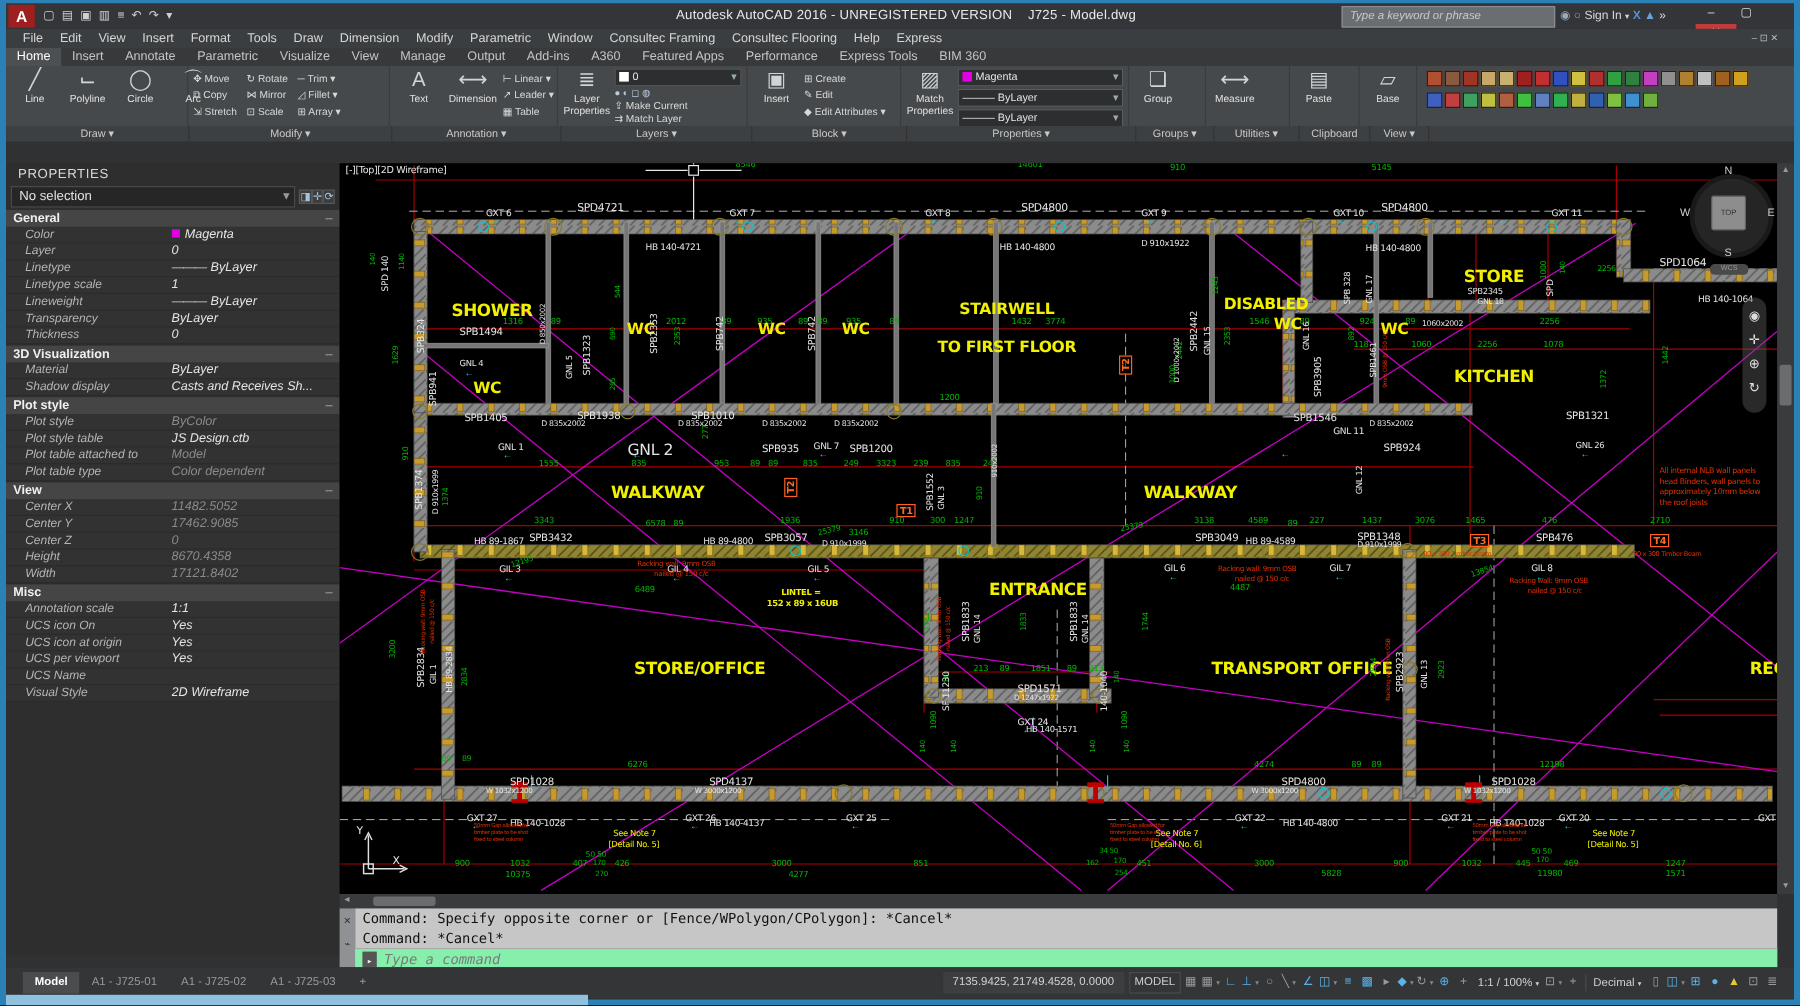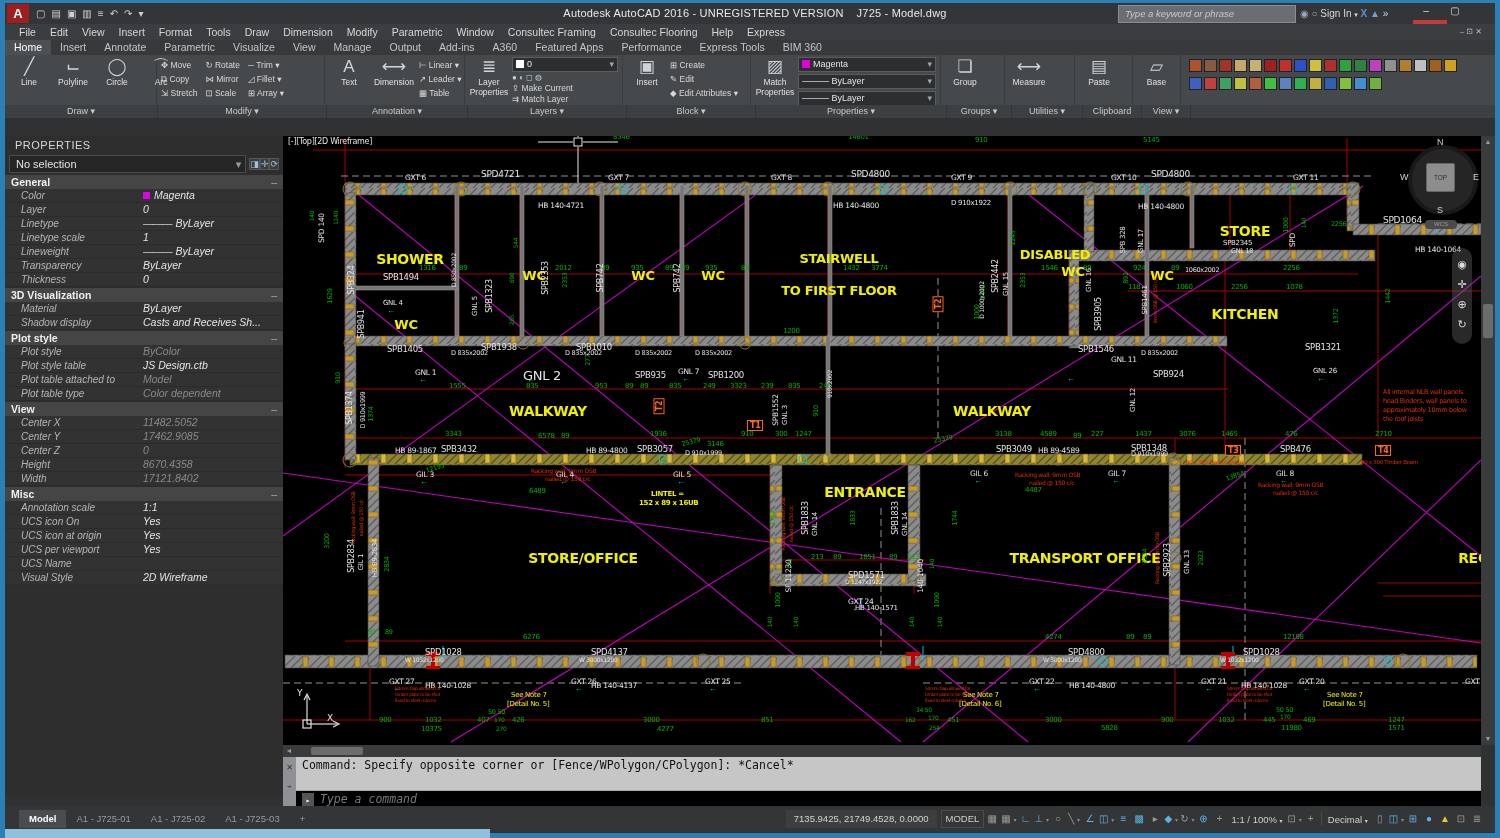--- a/index.html
+++ b/index.html
@@ -79,21 +79,21 @@
   
   #vscroll{left:1481px;top:136px;width:14px;height:609px;background:#3a3b3d;}
   #vscroll .thumb{position:absolute;left:2px;top:168px;width:10px;height:34px;background:#6a6c6e;border-radius:2px;}
   .scr-arr{position:absolute;width:14px;height:12px;color:#9a9a9a;font-size:7px;text-align:center;line-height:12px;}
   #hscroll{left:283px;top:745px;width:1198px;height:12px;background:#3a3b3d;}
   #hscroll .thumb{position:absolute;left:28px;top:2px;width:52px;height:8px;background:#6a6c6e;border-radius:2px;}
   
   #cmdleft{left:283px;top:757px;width:13px;height:49px;background:#8f9194;color:#333;font-size:8px;text-align:center;}
   #command{left:296px;top:757px;width:1185px;height:49px;background:#c6c6c6;font-family:"DejaVu Sans Mono",monospace;font-size:11.5px;color:#111;}
   .cmdline{padding:1px 6px;line-height:15px;white-space:pre;}
-  #cmdinput{position:absolute;left:0;top:33px;width:100%;height:16px;background:#000000;border-top:1px solid #aaa;line-height:16px;padding-left:6px;box-sizing:border-box;}
+  #cmdinput{position:absolute;left:0;top:33px;width:100%;height:16px;background:#86efac;border-top:1px solid #aaa;line-height:16px;padding-left:6px;box-sizing:border-box;}
   #cmdinput .ph{color:#7a7a7a;font-style:italic;}
   #cmdinput .badge{display:inline-block;background:#555;color:#eee;font-size:8px;width:12px;text-align:center;margin-right:6px;}
   
   #statusbar{left:5px;top:806px;width:1490px;height:26px;background:#333537;color:#c9c9c9;font-size:9.5px;display:flex;align-items:center;}
   .ltab{display:inline-block;padding:0 10px;height:18px;line-height:18px;color:#9a9a9a;}
   .ltab.active{background:#4a4c4e;color:#fff;font-weight:bold;}
   #coords{margin-left:auto;background:#3c3e40;padding:0 8px;height:18px;line-height:18px;color:#d2d2d2;}
   .sic{display:inline-block;min-width:14px;text-align:center;height:18px;line-height:18px;font-size:10px;padding:0 1px;}
   .sic.b{color:#5ab2e8;} .sic.g{color:#9a9a9a;} .sic.y{color:#e8c832;}
   .sic .dn{font-size:6px;color:#888;}
@@ -960,20 +960,21 @@
     <div class="thumb"></div>
   </div>
 
   <div class="abs" id="cmdleft">
       <div style="margin-top:6px;">✕</div>
       <div style="margin-top:10px;">⌁</div>
     </div>
   <div class="abs" id="command">
     <div id="cmdhist">
         <div class="cmdline">Command: Specify opposite corner or [Fence/WPolygon/CPolygon]: *Cancel*</div>
+        <div class="cmdline">Command: *Cancel*</div>
       </div>
     <div id="cmdinput">
       <span class="badge">▸</span><span class="ph">Type a command</span>
     </div>
   </div>
 
   <div class="abs" id="statusbar">
     <span id="layouttabs" style="margin-left:14px;"><span class="ltab active">Model</span><span class="ltab">A1 - J725-01</span><span class="ltab">A1 - J725-02</span><span class="ltab">A1 - J725-03</span></span>
     <span class="ltab" id="layout-plus">+</span>
     <span id="coords">7135.9425, 21749.4528, 0.0000</span>

